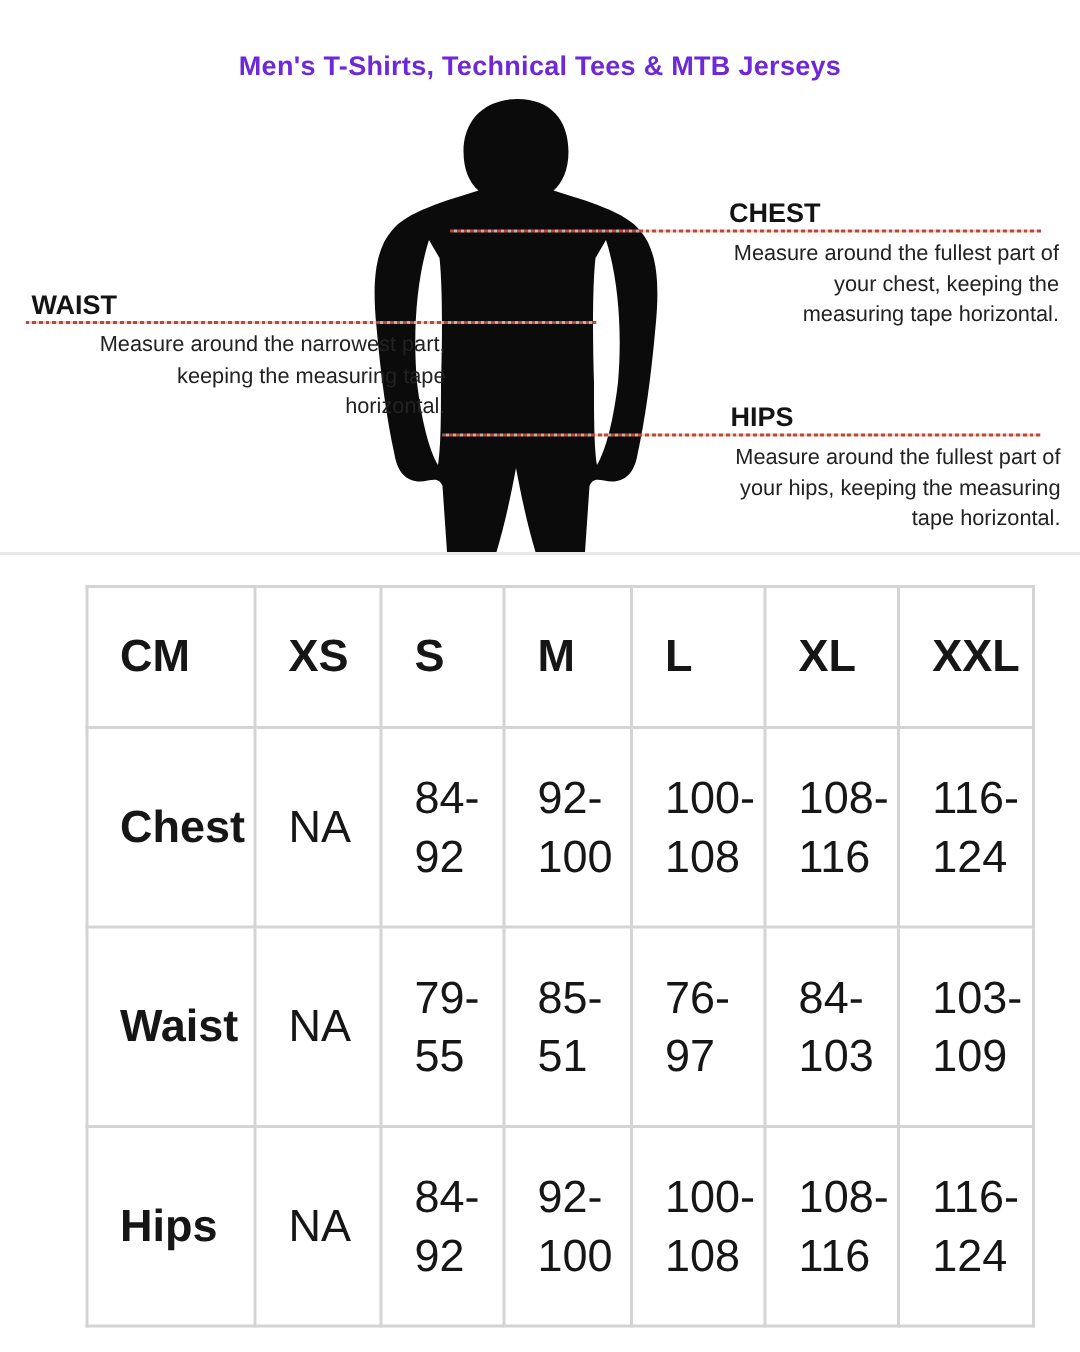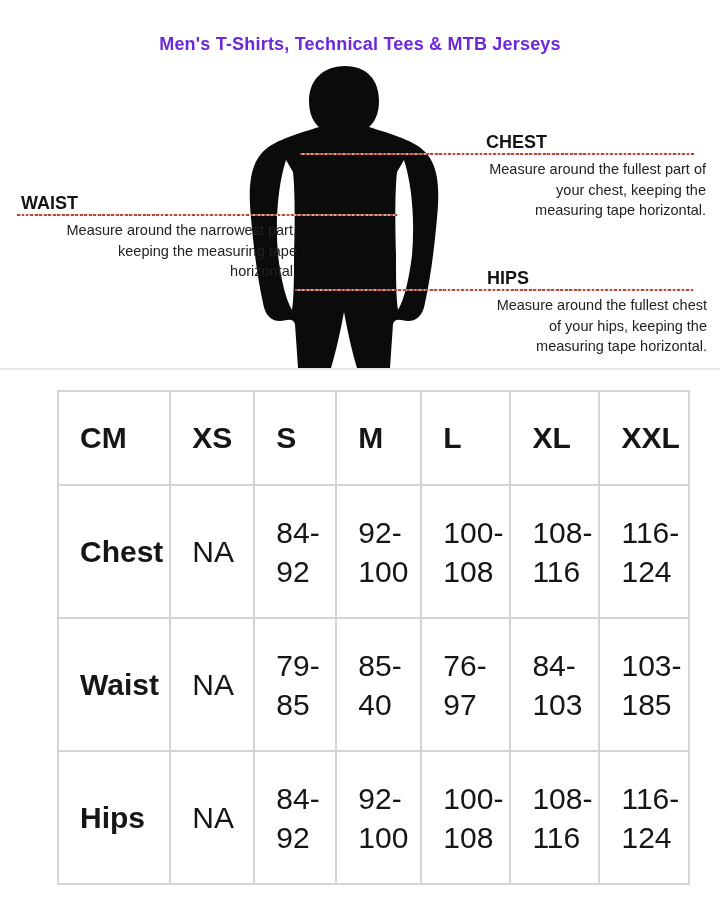--- a/index.html
+++ b/index.html
@@ -99,21 +99,21 @@
   <div class="measure-line line-waist"></div>
   <div class="measure-line line-hips"></div>
 
   <div class="anno-label chest-label">CHEST</div>
   <div class="anno-text chest-text">Measure around the fullest part of your chest, keeping the measuring tape horizontal.</div>
 
   <div class="anno-label waist-label">WAIST</div>
   <div class="anno-text waist-text">Measure around the narrowest part, keeping the measuring tape horizontal.</div>
 
   <div class="anno-label hips-label">HIPS</div>
-  <div class="anno-text hips-text">Measure around the fullest chest of your hips, keeping the measuring tape horizontal.</div>
+  <div class="anno-text hips-text">Measure around the fullest part of your hips, keeping the measuring tape horizontal.</div>
 </div>
 
 <table class="size-table">
   <colgroup>
     <col style="width:98px">
       <col style="width:84px">
       <col style="width:82px">
     <col style="width:85px">
       <col style="width:83px">
       <col style="width:83px">
@@ -136,25 +136,25 @@
       <td><span class="val">NA</span></td>
       <td><span class="val">84-92</span></td>
       <td><span class="val">92-100</span></td>
       <td><span class="val">100-108</span></td>
       <td><span class="val">108-116</span></td>
       <td><span class="val">116-124</span></td>
     </tr>
     <tr>
       <td class="row-label">Waist</td>
       <td><span class="val">NA</span></td>
-      <td><span class="val">79-85</span></td>
-      <td><span class="val">85-40</span></td>
+      <td><span class="val">79-55</span></td>
+      <td><span class="val">85-51</span></td>
       <td><span class="val">76-97</span></td>
       <td><span class="val">84-103</span></td>
-      <td><span class="val">103-185</span></td>
+      <td><span class="val">103-109</span></td>
     </tr>
     <tr>
       <td class="row-label">Hips</td>
       <td><span class="val">NA</span></td>
       <td><span class="val">84-92</span></td>
       <td><span class="val">92-100</span></td>
       <td><span class="val">100-108</span></td>
       <td><span class="val">108-116</span></td>
       <td><span class="val">116-124</span></td>
     </tr>

